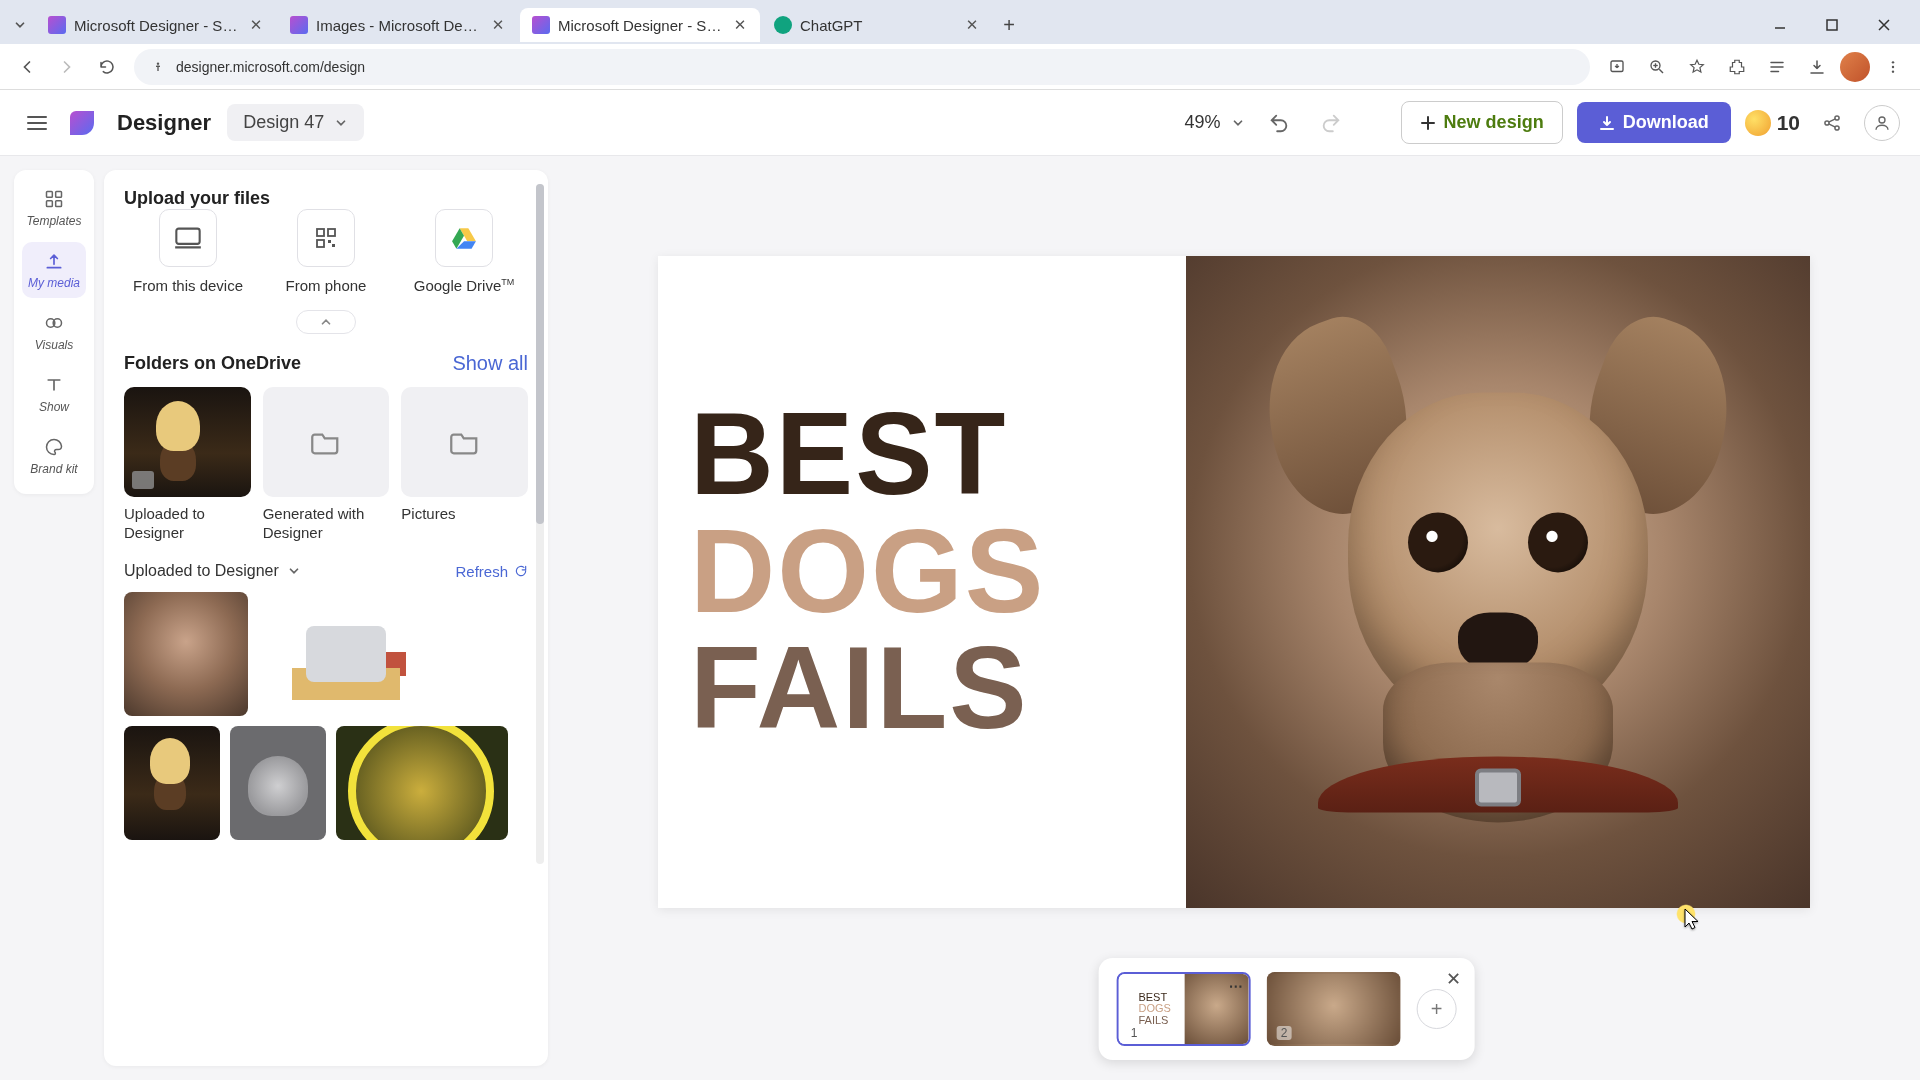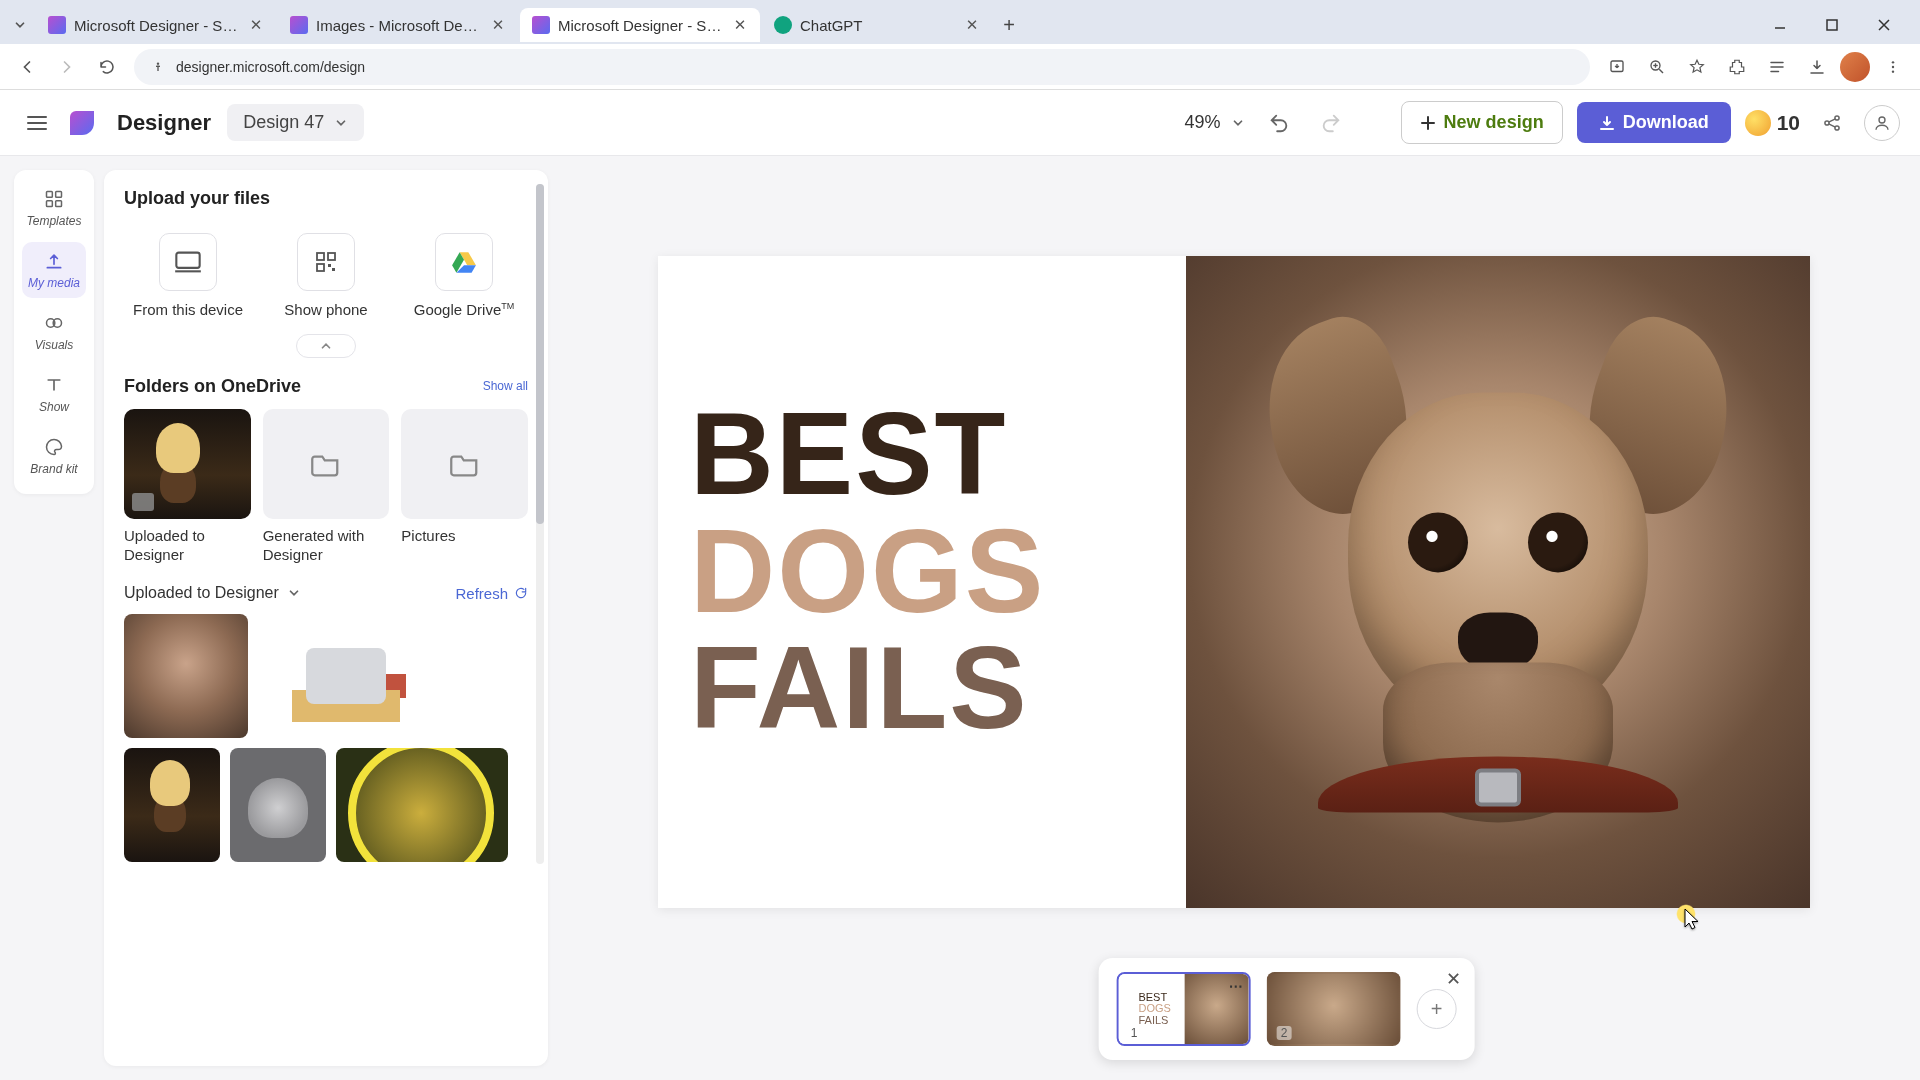--- a/index.html
+++ b/index.html
@@ -48,28 +48,28 @@
 
 
 .rail { width: 80px; background: #fff; border-radius: 12px; margin: 14px 0 14px 14px; padding: 10px 0; display: flex; flex-direction: column; align-items: center; gap: 6px; box-shadow: 0 1px 4px rgba(0,0,0,0.05); align-self: flex-start; font-style: italic; }
 .rail-item { width: 64px; display: flex; flex-direction: column; align-items: center; gap: 4px; padding: 8px 0; border-radius: 10px; cursor: pointer; font-size: 12px; color: #555; }
 .rail-item.active { background: #f0eefb; color: #5b5ed6; }
 .rail-item .ri-label { font-size: 12px; }
 .rail-icon { width: 22px; height: 22px; display: flex; align-items: center; justify-content: center; }
 
 
 .side-panel { width: 444px; background: #fff; border-radius: 12px; margin: 14px 0 0 10px; padding: 18px 20px; overflow-y: auto; box-shadow: 0 1px 4px rgba(0,0,0,0.05); height: calc(100% - 28px); position: relative; }
-.panel-section-title { font-size: 18px; font-weight: 600; color: #222; margin-bottom: 24px; }
+.panel-section-title { font-size: 18px; font-weight: 600; color: #222; margin-bottom: 0; }
 .upload-grid { display: grid; grid-template-columns: repeat(3,1fr); gap: 10px; margin-bottom: 14px; }
 .upload-tile { display: flex; flex-direction: column; align-items: center; gap: 10px; cursor: pointer; }
 .upload-tile .tile-icon { width: 58px; height: 58px; border: 1px solid #e0e0e5; border-radius: 10px; display: flex; align-items: center; justify-content: center; font-size: 24px; }
 .upload-tile .tile-label { font-size: 15px; color: #333; text-align: center; line-height: 1.25; }
 .collapse-arrow { text-align: center; border: 1px solid #e4e4e9; border-radius: 20px; height: 24px; width: 60px; margin: 0 auto 18px; display: flex; align-items: center; justify-content: center; color: #888; cursor: pointer; }
 .folders-header { display: flex; justify-content: space-between; align-items: center; margin-bottom: 12px; }
-.show-all { color: #4a67d4; font-size: 12px; cursor: pointer; }
+.show-all { color: #4a67d4; font-size: 20px; cursor: pointer; }
 .folders-grid { display: grid; grid-template-columns: repeat(3,1fr); gap: 12px; margin-bottom: 20px; }
 .folder-tile { display: flex; flex-direction: column; gap: 8px; cursor: pointer; }
 .folder-thumb { width: 100%; height: 110px; background: #f0f0f3; border-radius: 10px; display: flex; align-items: center; justify-content: center; font-size: 28px; color: #888; position: relative; overflow: hidden; }
 .folder-thumb.photo1 { background: linear-gradient(180deg,#1a1410 0%,#3b2a18 60%,#1a1410 100%); }
 .folder-thumb.photo1::after { content:''; position:absolute; width:44px; height:50px; top:14px; left:32px; background:#e8c97c; border-radius: 50% 50% 40% 40%; box-shadow: 0 34px 0 -4px #5b3d24; }
 .folder-badge { position:absolute; bottom:8px; left:8px; width:22px; height:18px; background:#888; border-radius:3px; opacity:.85; }
 .folder-label { font-size: 15px; color: #333; line-height: 1.25; }
 .uploaded-header { display: flex; align-items: center; gap: 8px; margin-bottom: 12px; }
 .uploaded-header .section-label { font-size: 16px; color: #333; }
 .refresh { margin-left: auto; color: #4a67d4; font-size: 15px; display: flex; align-items: center; gap: 6px; cursor: pointer; }
@@ -383,21 +383,21 @@
         <div class="upload-tile">
           <div class="tile-icon">
               <svg width="24" height="24" viewBox="0 0 24 24">
                 <rect x="3" y="3" width="7" height="7" stroke="#555" stroke-width="1.8" fill="none"></rect>
                 <rect x="14" y="3" width="7" height="7" stroke="#555" stroke-width="1.8" fill="none"></rect>
                 <rect x="3" y="14" width="7" height="7" stroke="#555" stroke-width="1.8" fill="none"></rect>
                 <rect x="14" y="14" width="3" height="3" fill="#555"></rect>
                 <rect x="18" y="18" width="3" height="3" fill="#555"></rect>
               </svg>
             </div>
-          <div class="tile-label">Show phone</div>
+          <div class="tile-label">From phone</div>
         </div>
         <div class="upload-tile">
           <div class="tile-icon">
               <svg width="26" height="24" viewBox="0 0 24 22">
                 <path d="M8 2h8l7 12h-8z" fill="#f7c948"></path>
                 <path d="M8 2L1 14l4 7 7-12z" fill="#34a853"></path>
                 <path d="M5 21h14l4-7H12z" fill="#4285f4"></path>
               </svg>
             </div>
           <div class="tile-label"><span>Google Drive</span><sup>TM</sup></div>

